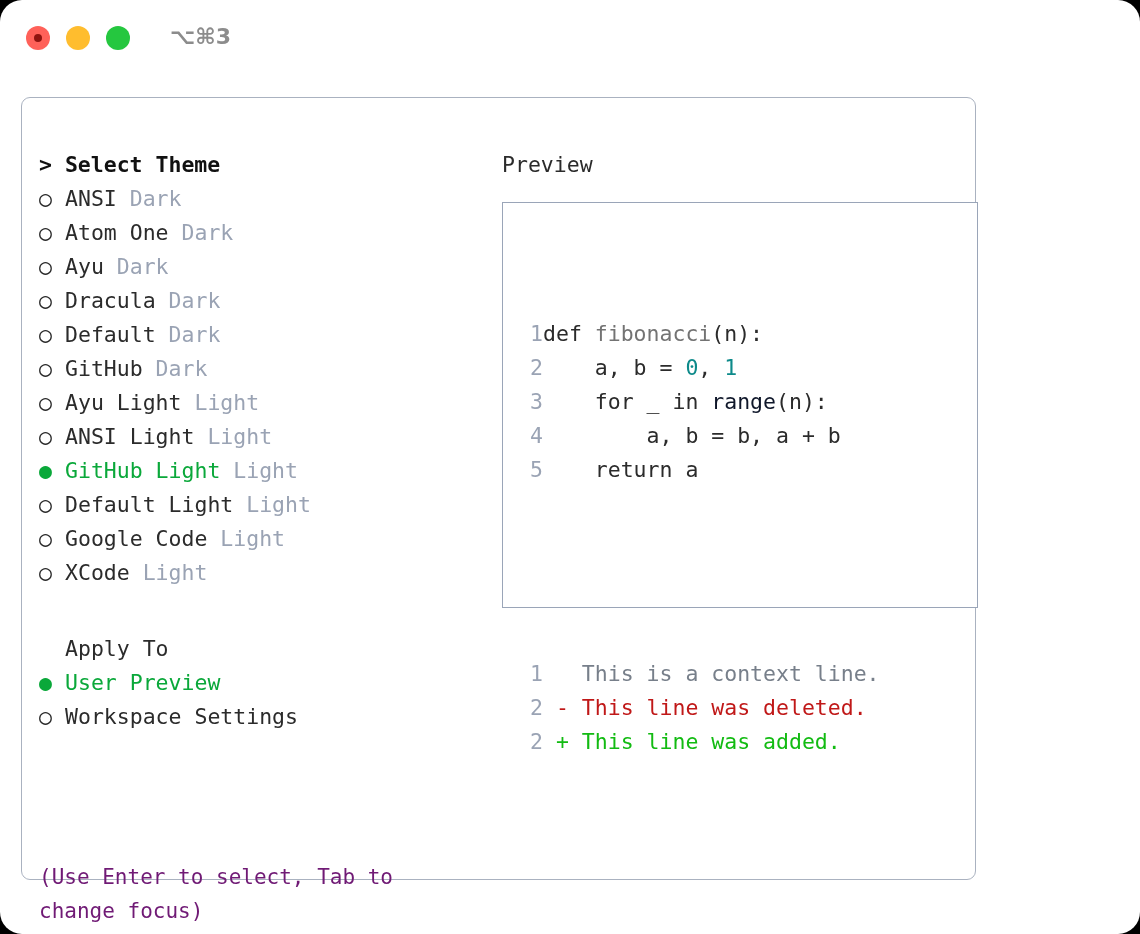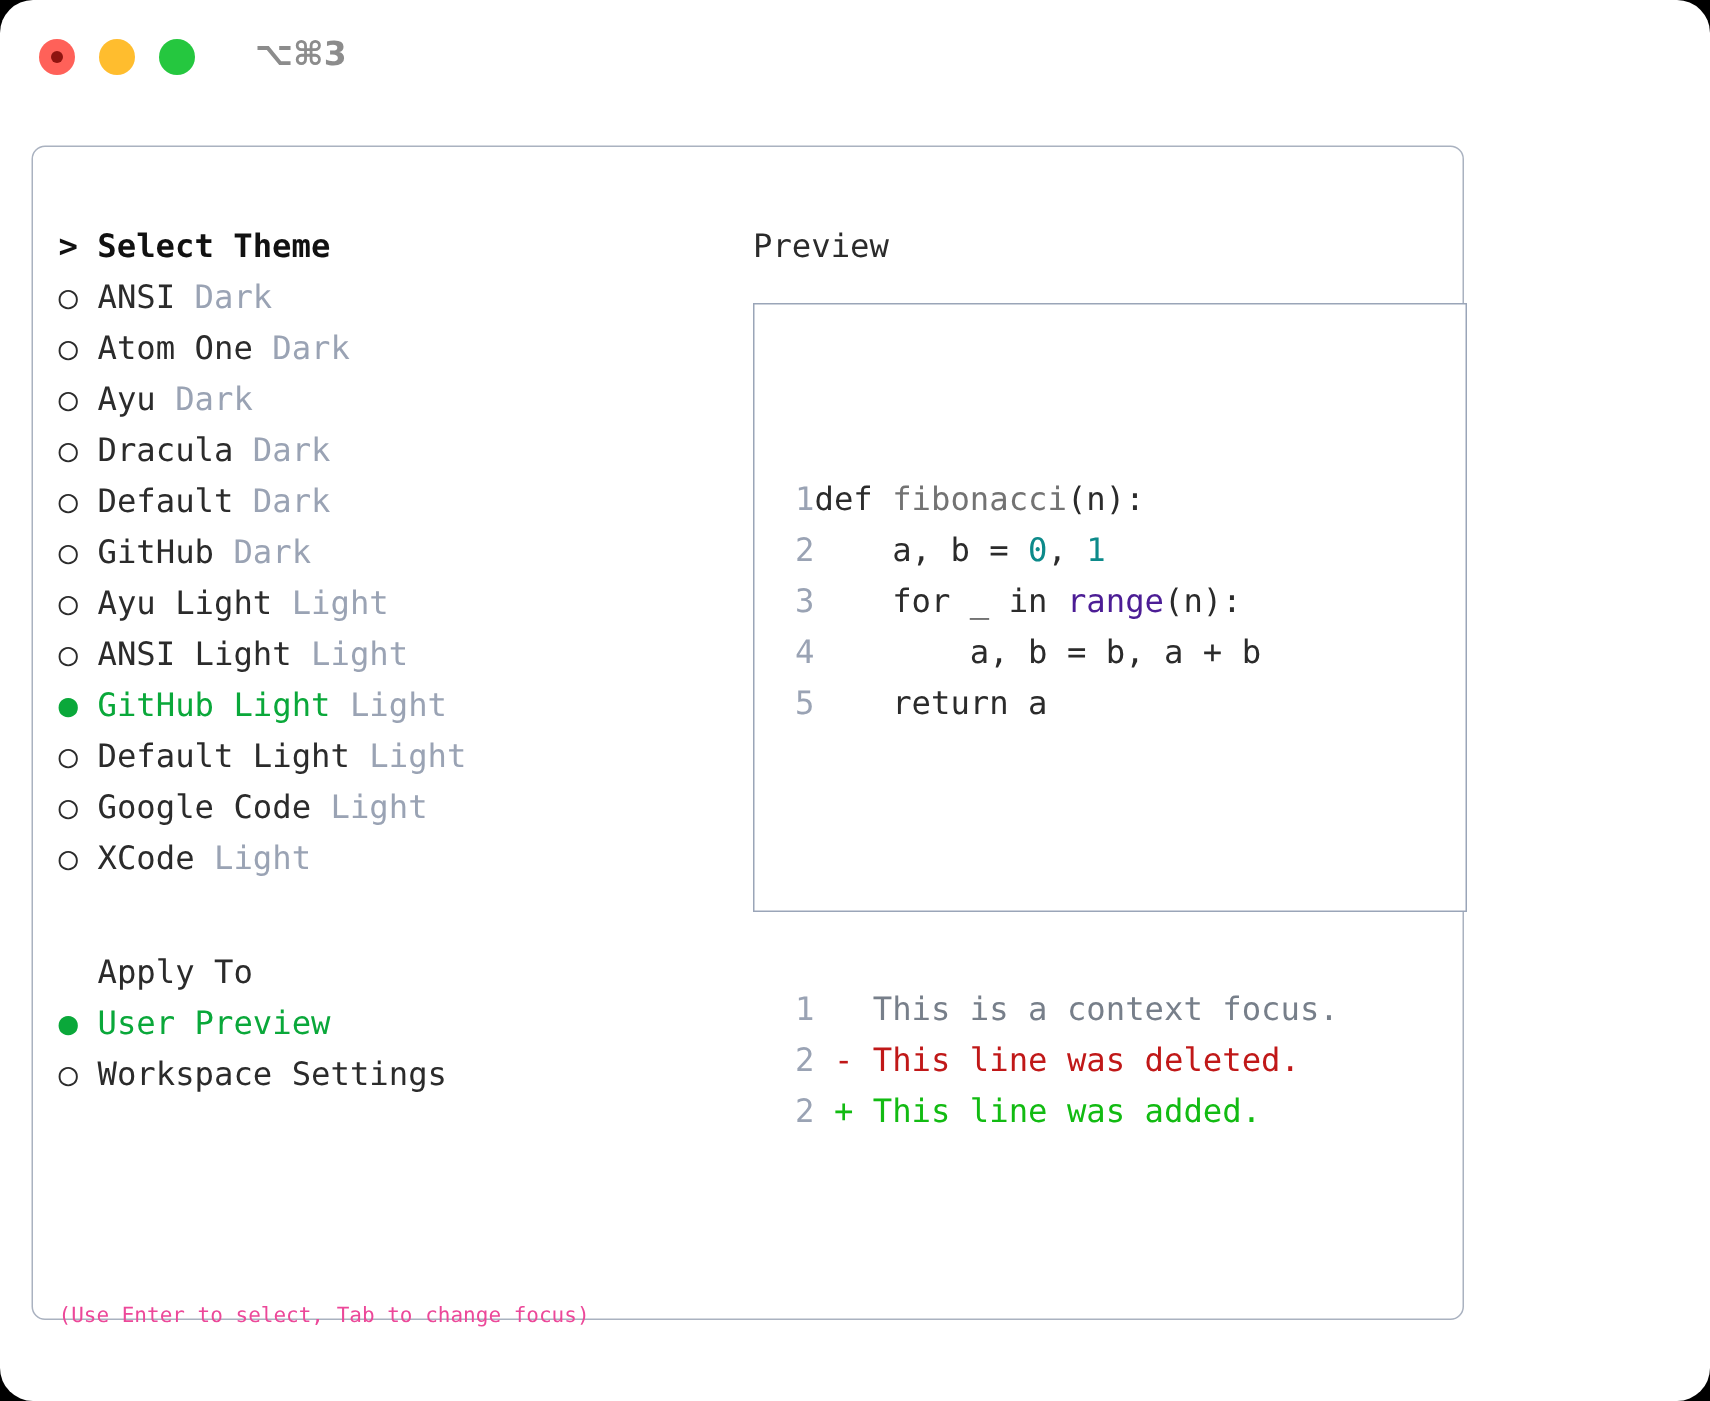--- a/index.html
+++ b/index.html
@@ -110,23 +110,23 @@
   .row.selected .label { color: #0aa83a; }
   .row.selected .marker { color: #0aa83a; }
 
   #spacer-apply { height: 42px; }
 
   #help-text {
     position: absolute;
     left: 17px;
     top: 762px;
     width: 420px;
-    font-size: 14px;
-    line-height: 34px;
-    color: #ec4899;
+    font-size: 21px;
+    line-height: 34px;
+    color: #701a75;
   }
 
   
   #right-col {
     position: absolute;
     left: 480px;
     top: 50px;
     width: 490px;
   }
   #preview-title {
@@ -158,21 +158,21 @@
     display: inline-block;
     width: 22px;
     text-align: right;
     color: #9aa3b4;
   }
   .gap-line { height: 34px; }
 
   .tok-plain { color: #2b2b2b; }
   .tok-func  { color: #737373; }
   .tok-num   { color: #0d8a8a; }
-  .tok-call  { color: #4c1d95; }
+  .tok-call  { color: #0f172a; }
   .tok-ctx   { color: #777f8a; }
   .tok-del   { color: #c01818; }
   .tok-add   { color: #12bb12; }
 </style>
 </head>
 <body>
 
 <div id="window">
 
   <div id="titlebar">
@@ -216,19 +216,19 @@
       <span>change focus)</span>
     </div>
 
     <div id="right-col">
       <div id="preview-title">Preview</div>
 
       <div id="preview-box">
         <div id="code-area">
           <div id="code-rows"><div class="cline"><span class="lnum">1</span><span class="tok-plain">def </span><span class="tok-func">fibonacci</span><span class="tok-plain">(n):</span></div><div class="cline"><span class="lnum">2</span><span class="tok-plain">    a, b = </span><span class="tok-num">0</span><span class="tok-plain">, </span><span class="tok-num">1</span></div><div class="cline"><span class="lnum">3</span><span class="tok-plain">    for _ in </span><span class="tok-call">range</span><span class="tok-plain">(n):</span></div><div class="cline"><span class="lnum">4</span><span class="tok-plain">        a, b = b, a + b</span></div><div class="cline"><span class="lnum">5</span><span class="tok-plain">    return a</span></div></div>
           <div class="gap-line"></div>
-          <div id="diff-rows"><div class="cline"><span class="lnum">1</span><span class="tok-ctx">   This is a context focus.</span></div><div class="cline"><span class="lnum">2</span><span class="tok-del"> - This line was deleted.</span></div><div class="cline"><span class="lnum">2</span><span class="tok-add"> + This line was added.</span></div></div>
+          <div id="diff-rows"><div class="cline"><span class="lnum">1</span><span class="tok-ctx">   This is a context line.</span></div><div class="cline"><span class="lnum">2</span><span class="tok-del"> - This line was deleted.</span></div><div class="cline"><span class="lnum">2</span><span class="tok-add"> + This line was added.</span></div></div>
         </div>
       </div>
     </div>
 
   </div>
 </div>
 
 </body></html>

